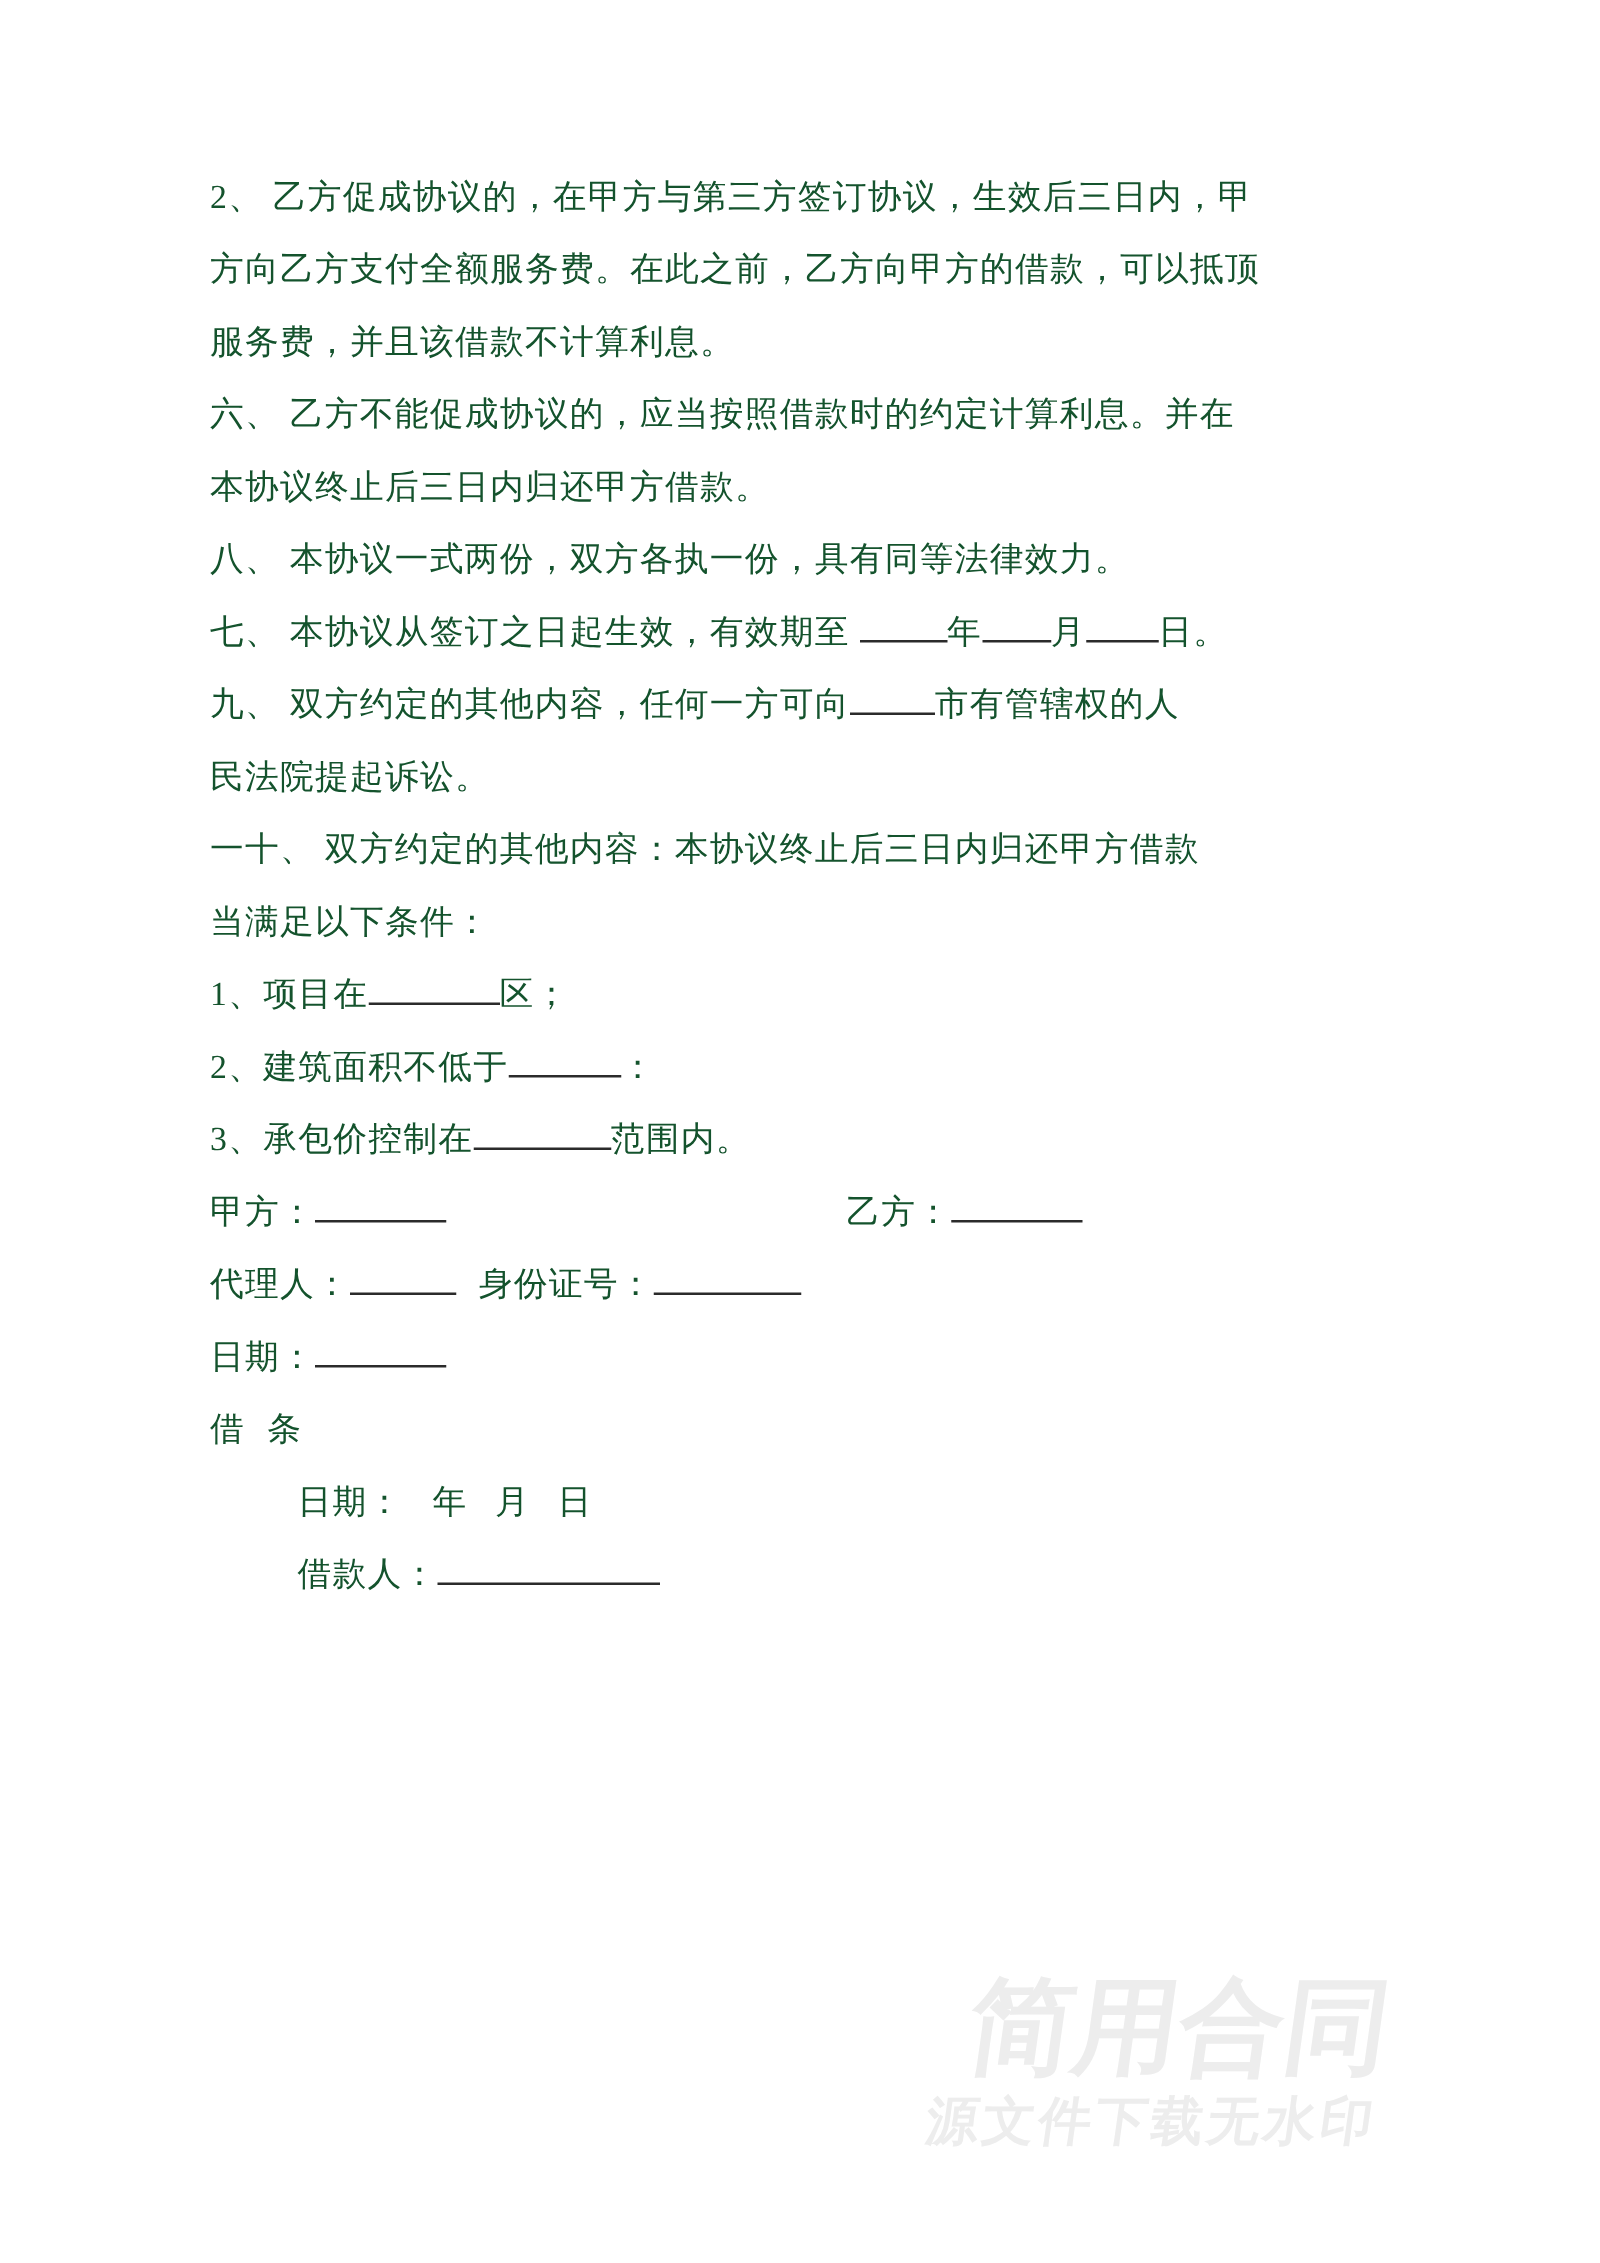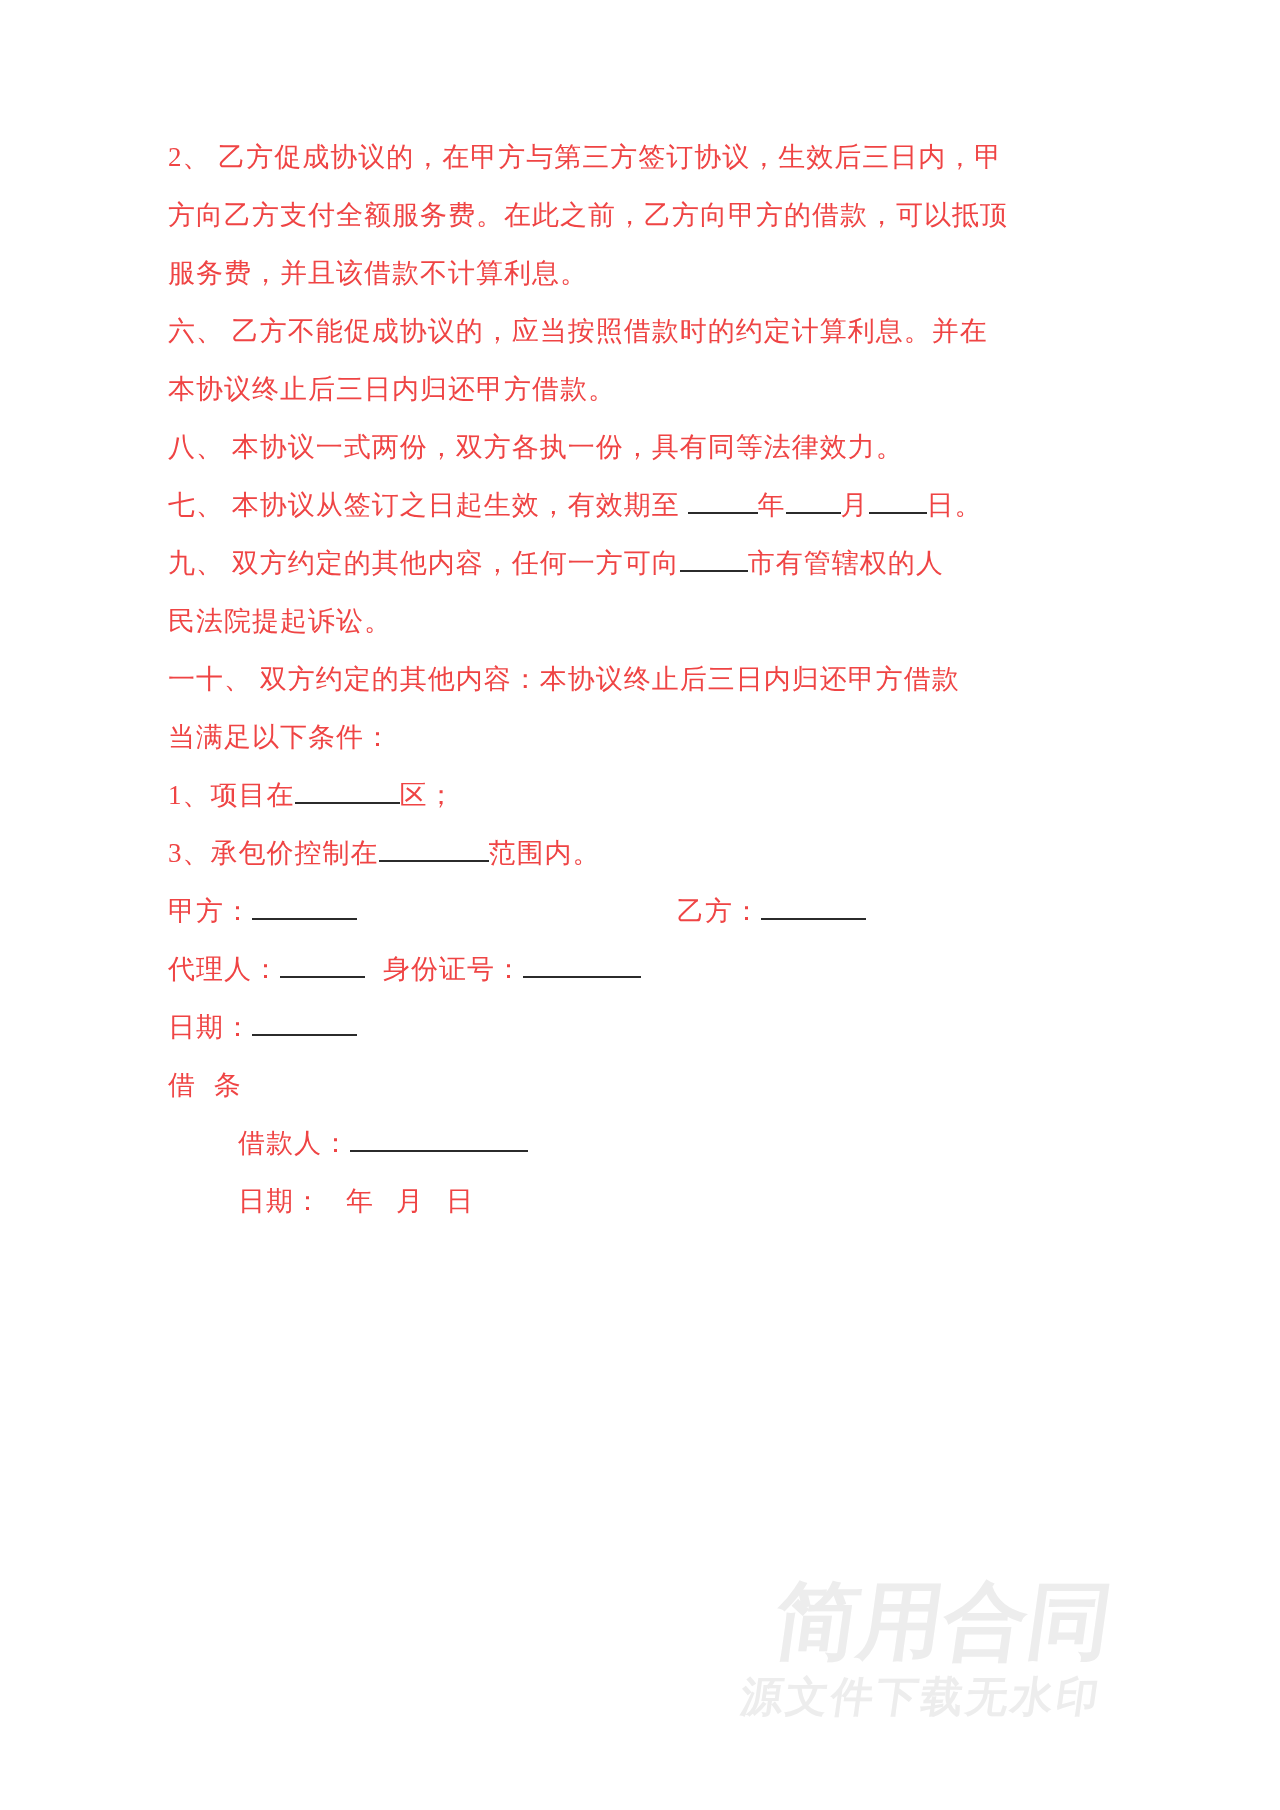--- a/index.html
+++ b/index.html
@@ -61,38 +61,39 @@
     font-size: 42px;
     line-height: 52px;
     display: block;
     margin-top: 4px;
     letter-spacing: 3px;
   }
 </style>
 </head>
 <body style="background: rgb(255, 255, 255);">
 
-<div class="doc" style="color: #ef4444;">
+<div class="doc" style="color: #14532d;">
     <div class="line"><span>2、 乙方促成协议的，在甲方与第三方签订协议，生效后三日内，甲</span></div>
     <div class="line"><span>方向乙方支付全额服务费。在此之前，乙方向甲方的借款，可以抵顶</span></div>
     <div class="line"><span>服务费，并且该借款不计算利息。</span></div>
     <div class="line"><span>六、 乙方不能促成协议的，应当按照借款时的约定计算利息。并在</span></div>
     <div class="line"><span>本协议终止后三日内归还甲方借款。</span></div>
     <div class="line"><span>八、 本协议一式两份，双方各执一份，具有同等法律效力。</span></div>
     <div class="line"><span>七、 本协议从签订之日起生效，有效期至 </span><span class="blank" style="width: 70px; border-bottom-color: rgb(43, 43, 43);"></span><span>年</span><span class="blank" style="width: 55px; border-bottom-color: rgb(43, 43, 43);"></span><span>月</span><span class="blank" style="width: 58px; border-bottom-color: rgb(43, 43, 43);"></span><span>日。</span></div>
     <div class="line"><span>九、 双方约定的其他内容，任何一方可向</span><span class="blank" style="width: 68px; border-bottom-color: rgb(43, 43, 43);"></span><span>市有管辖权的人</span></div>
     <div class="line"><span>民法院提起诉讼。</span></div>
     <div class="line"><span>一十、 双方约定的其他内容：本协议终止后三日内归还甲方借款</span></div>
     <div class="line"><span>当满足以下条件：</span></div>
     <div class="line"><span>1、项目在</span><span class="blank" style="width: 105px; border-bottom-color: rgb(43, 43, 43);"></span><span>区；</span></div>
+    <div class="line"><span>2、建筑面积不低于</span><span class="blank" style="width: 90px; border-bottom-color: rgb(43, 43, 43);"></span><span>：</span></div>
     <div class="line"><span>3、承包价控制在</span><span class="blank" style="width: 110px; border-bottom-color: rgb(43, 43, 43);"></span><span>范围内。</span></div>
     <div class="line"><span>甲方：</span><span class="blank" style="width: 105px; border-bottom-color: rgb(43, 43, 43);"></span><span class="hspace" style="width: 320px;"></span><span>乙方：</span><span class="blank" style="width: 105px; border-bottom-color: rgb(43, 43, 43);"></span></div>
     <div class="line"><span>代理人：</span><span class="blank" style="width: 85px; border-bottom-color: rgb(43, 43, 43);"></span><span class="hspace" style="width: 18px;"></span><span>身份证号：</span><span class="blank" style="width: 118px; border-bottom-color: rgb(43, 43, 43);"></span></div>
     <div class="line"><span>日期：</span><span class="blank" style="width: 105px; border-bottom-color: rgb(43, 43, 43);"></span></div>
     <div class="line bold"><span>借 条</span></div>
+    <div class="line" style="padding-left: 70px;"><span>日期：</span><span class="hspace" style="width: 24px;"></span><span>年</span><span class="hspace" style="width: 22px;"></span><span>月</span><span class="hspace" style="width: 22px;"></span><span>日</span></div>
     <div class="line" style="padding-left: 70px;"><span>借款人：</span><span class="blank" style="width: 178px; border-bottom-color: rgb(43, 43, 43);"></span></div>
-    <div class="line" style="padding-left: 70px;"><span>日期：</span><span class="hspace" style="width: 24px;"></span><span>年</span><span class="hspace" style="width: 22px;"></span><span>月</span><span class="hspace" style="width: 22px;"></span><span>日</span></div>
   </div>
 
 <div class="watermark" style="color: rgb(237, 237, 237);">
   <span class="wm-title">简用合同</span>
   <span class="wm-subtitle">源文件下载无水印</span>
 </div>
 
 </body></html>

